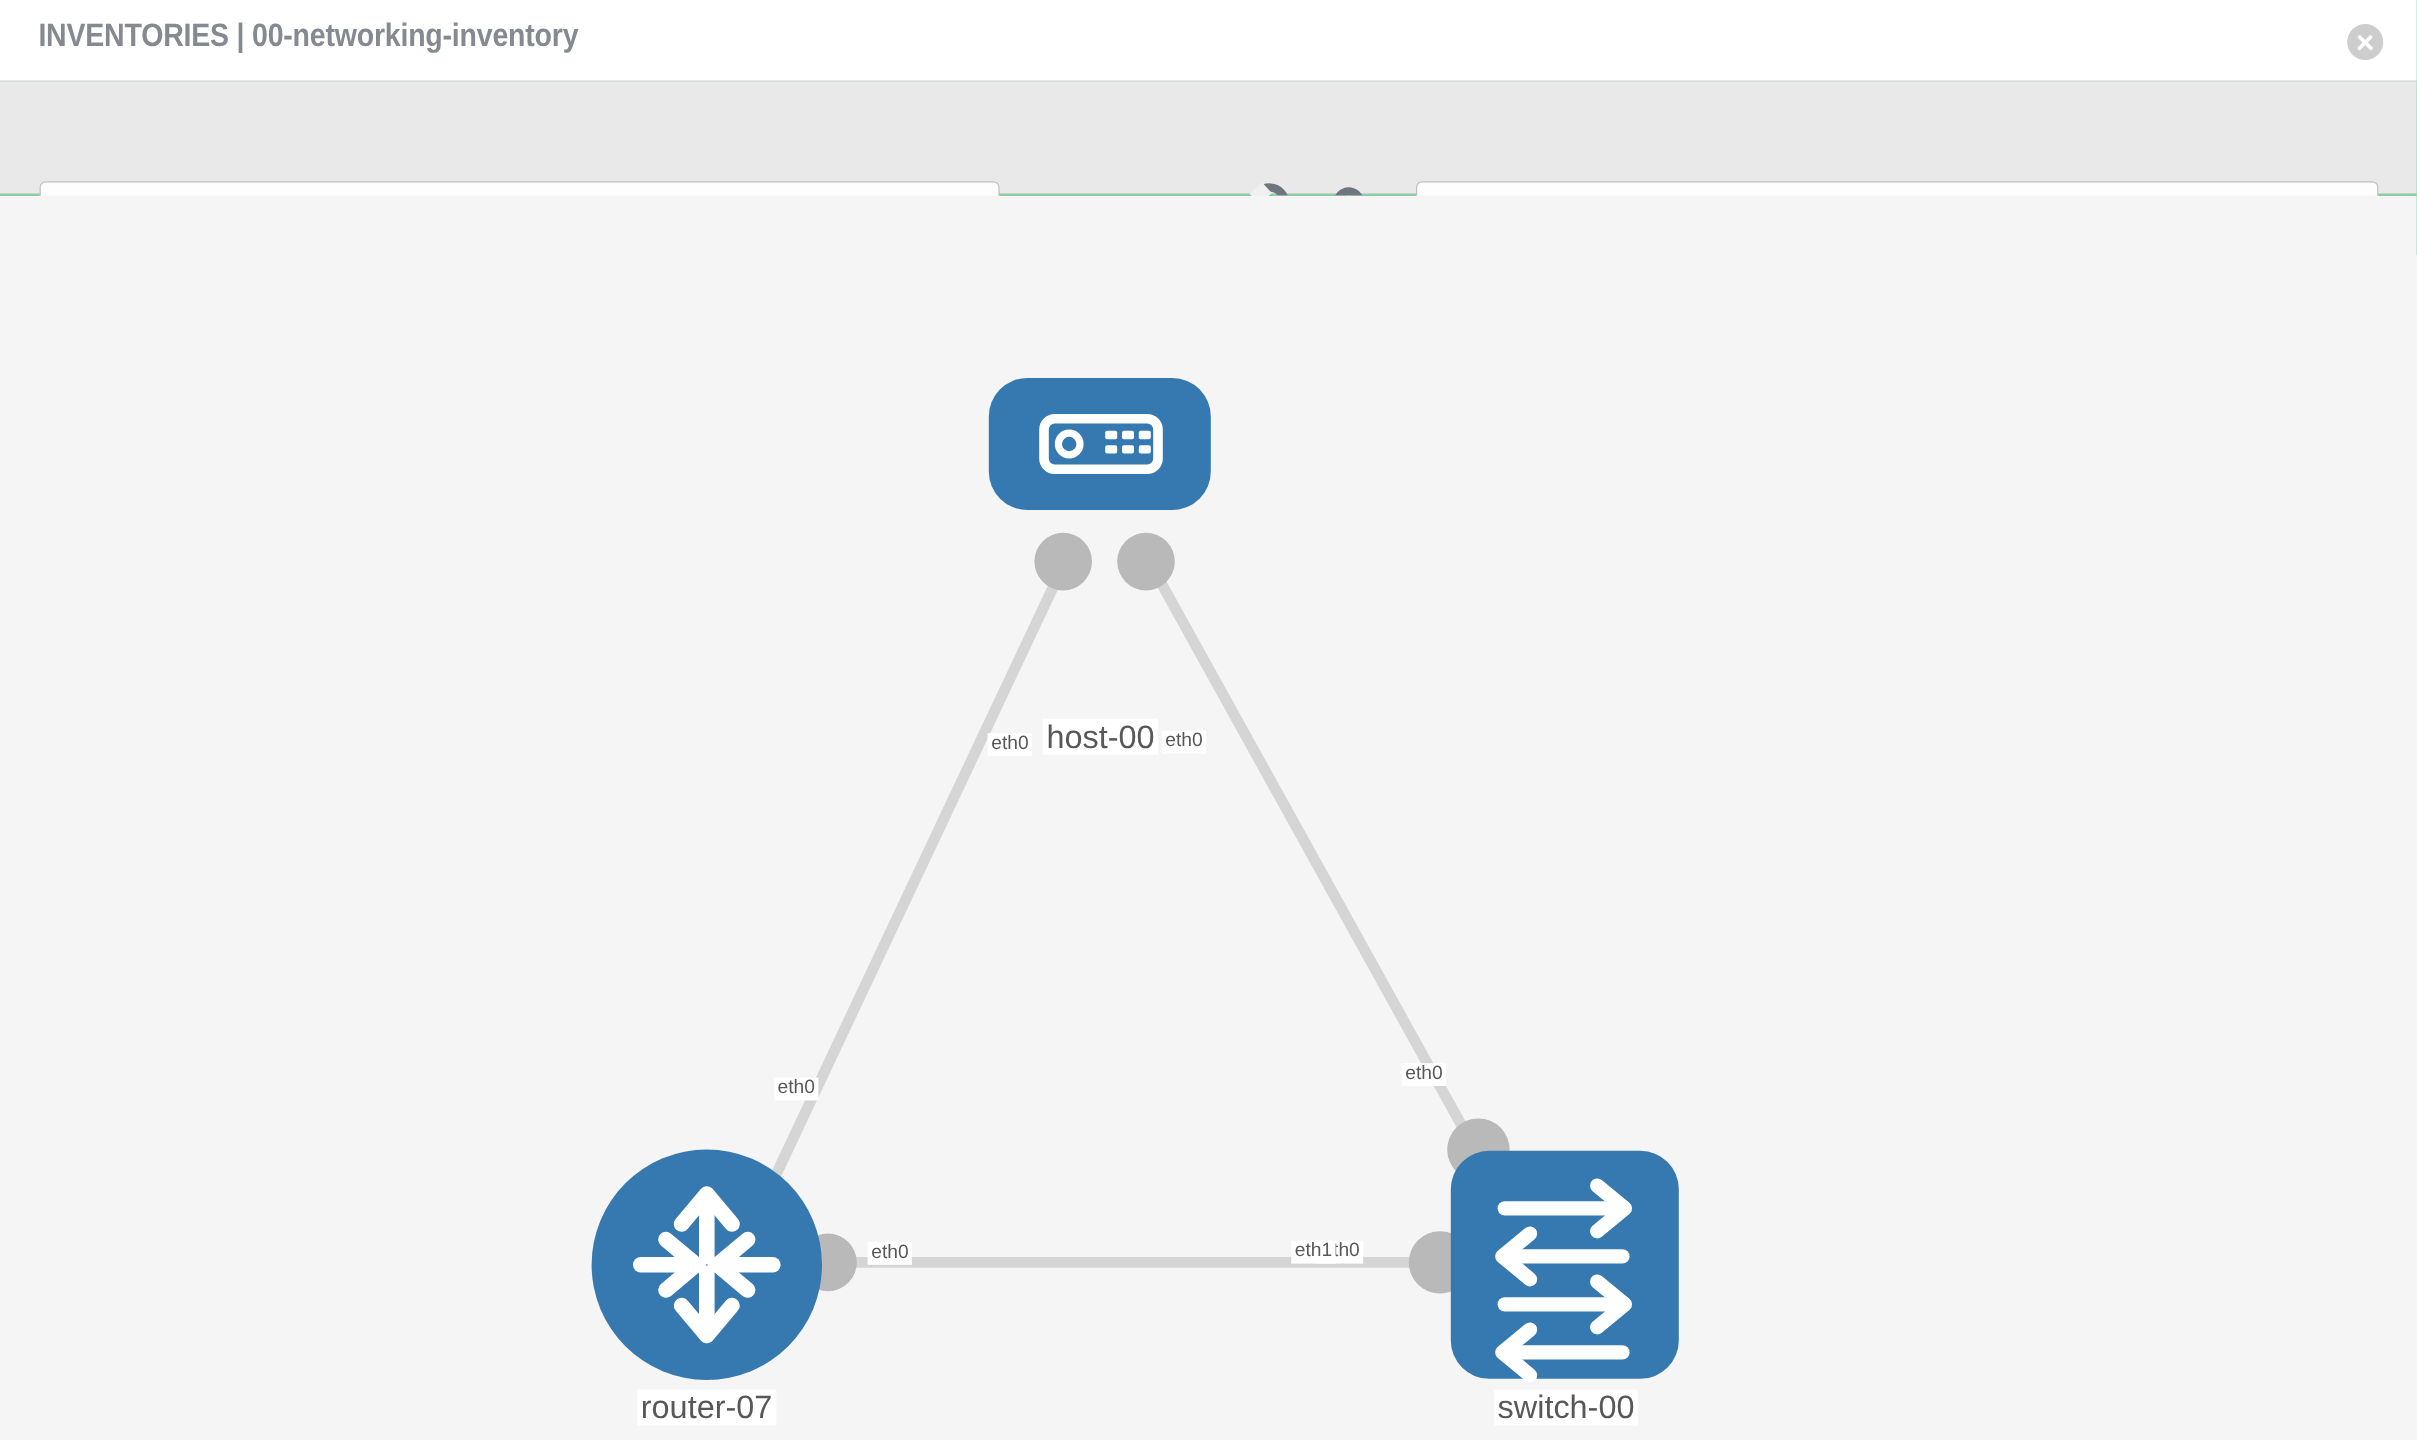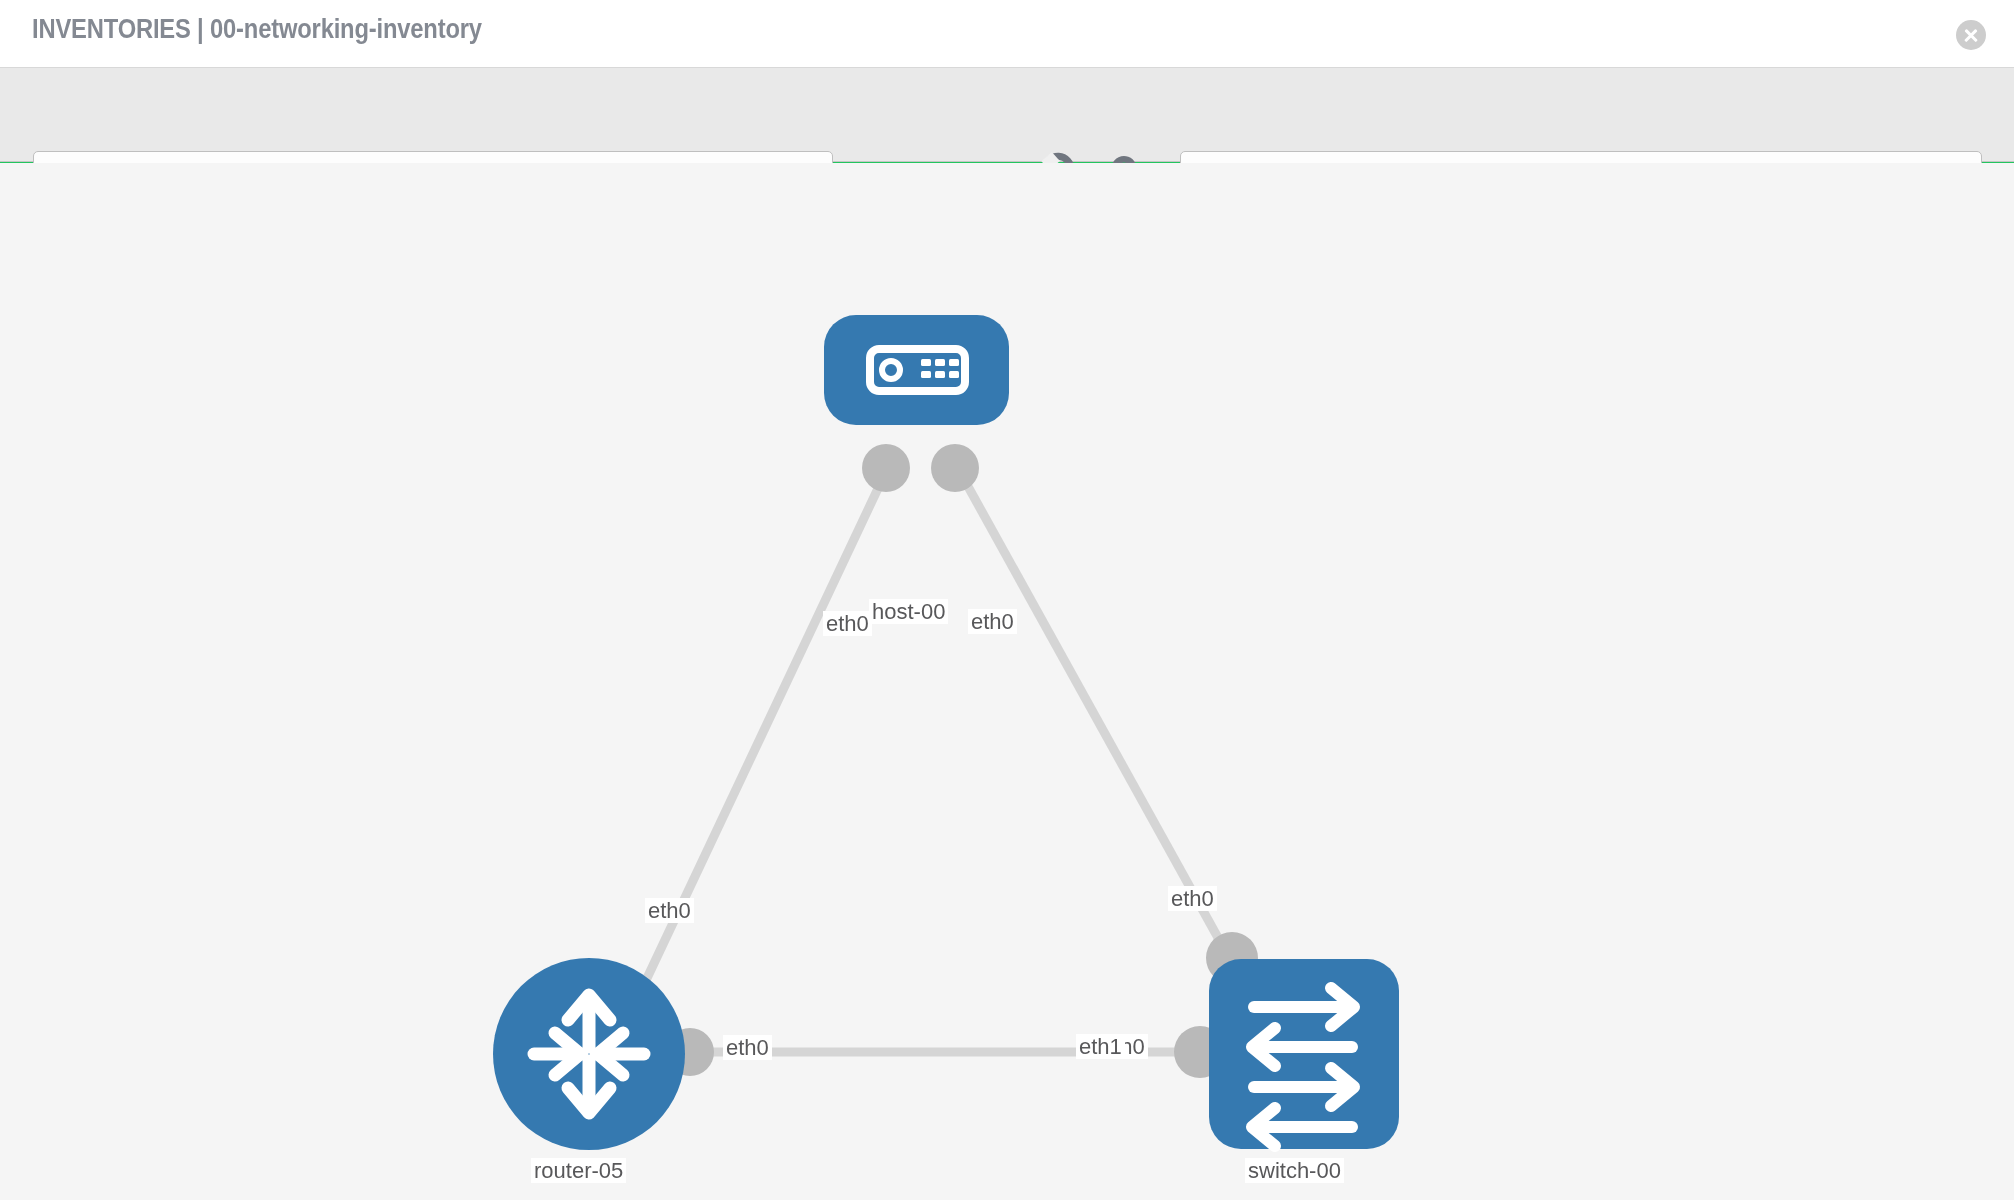--- a/index.html
+++ b/index.html
@@ -93,22 +93,22 @@
 
   
   .chip {
     position: absolute;
     background: #ffffff;
     color: #58585a;
     white-space: nowrap;
     line-height: 1.05;
     padding: 1px 3px;
   }
-  .node-name  { font-size: 22px; }
-  .iface-name { font-size: 22px; text-align: right; }
+  .node-name  { font-size: 27px; }
+  .iface-name { font-size: 16px; text-align: right; }
 
   .node-hit { position: absolute; cursor: pointer; }
 </style>
 </head>
 <body>
 
 <div id="app">
 
   <div id="header">
     <div id="page-title">INVENTORIES | 00-networking-inventory</div>
@@ -210,21 +210,21 @@
     </svg>
 
     <div class="chip iface-name" style="left:823px; top:448px;">eth0</div>
     <div class="chip iface-name" style="left:968px; top:446px;">eth0</div>
     <div class="chip iface-name" style="left:645px; top:735px;">eth0</div>
     <div class="chip iface-name" style="left:1168px; top:723px;">eth0</div>
     <div class="chip iface-name" style="left:723px; top:872px;">eth0</div>
     <div class="chip iface-name" style="left:1099px; top:871px;">eth0</div>
     <div class="chip iface-name" style="left:1076px; top:871px;">eth1</div>
 
-    <div class="chip node-name" style="left:531px; top:995px;">router-05</div>
+    <div class="chip node-name" style="left:531px; top:995px;">router-07</div>
     <div class="chip node-name" style="left:869px; top:436px;">host-00</div>
     <div class="chip node-name" style="left:1245px; top:995px;text-align:right;">switch-00</div>
 
     <div class="node-hit" style="left:824px; top:152px; width:185px; height:110px;"></div>
     <div class="node-hit" style="left:493px; top:795px; width:192px; height:192px; border-radius:50%;"></div>
     <div class="node-hit" style="left:1209px; top:796px; width:190px; height:190px;"></div>
 
   </div>
 </div>
 

